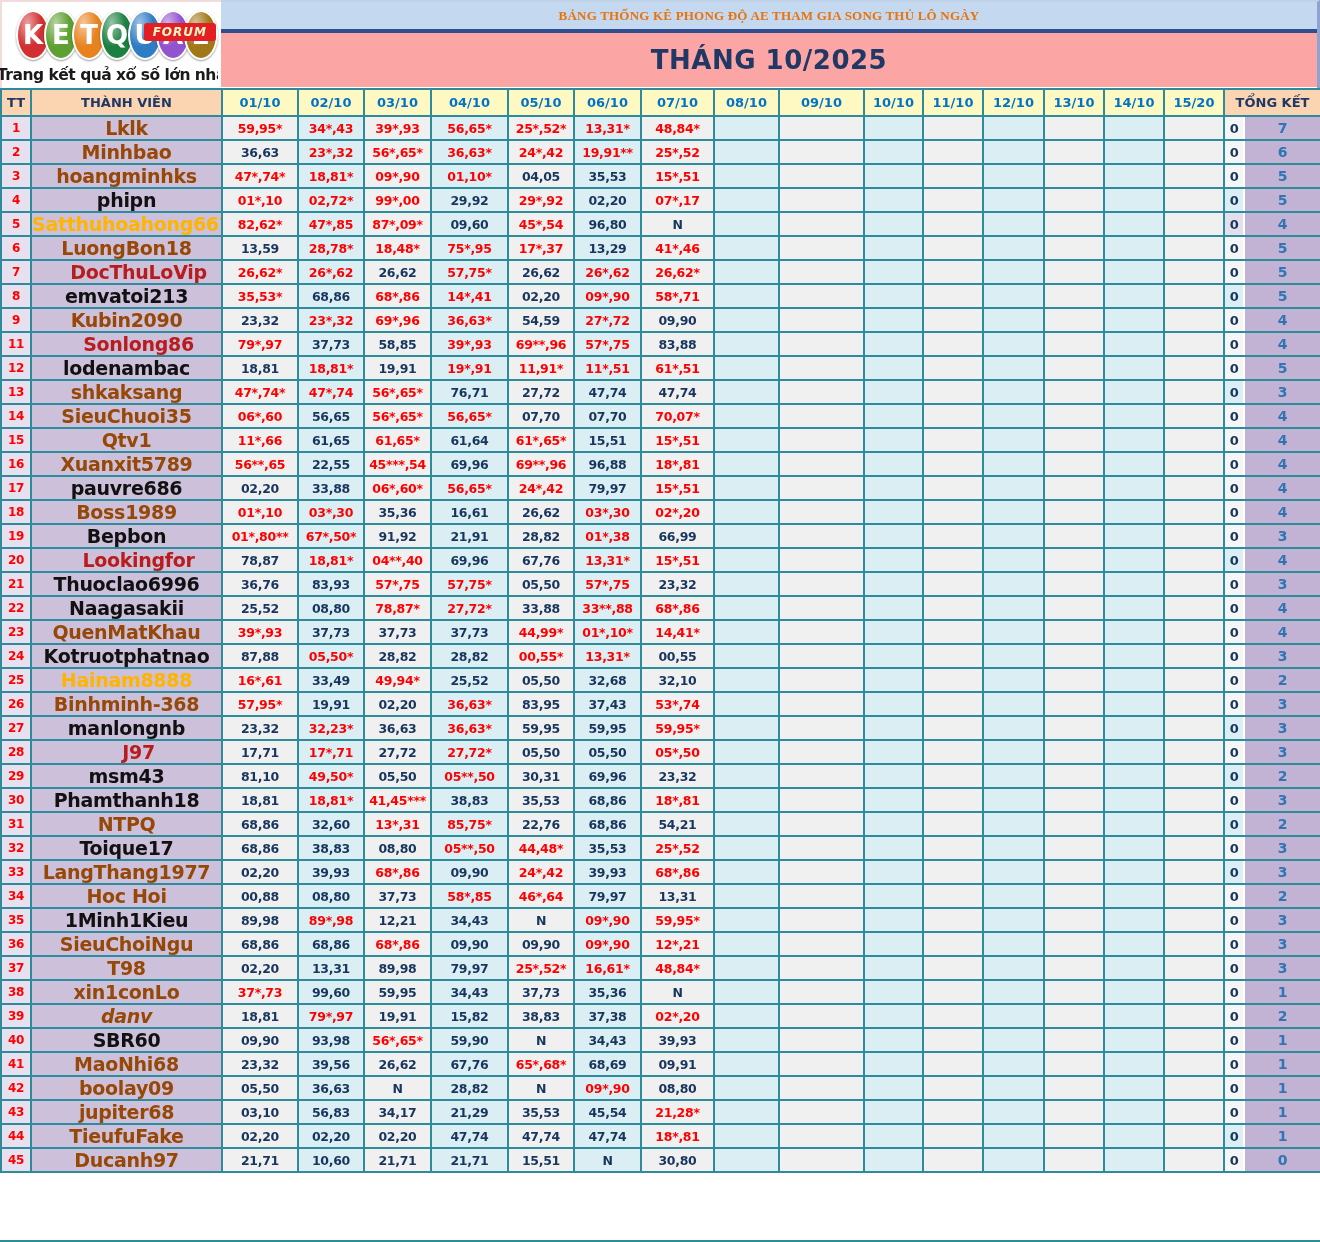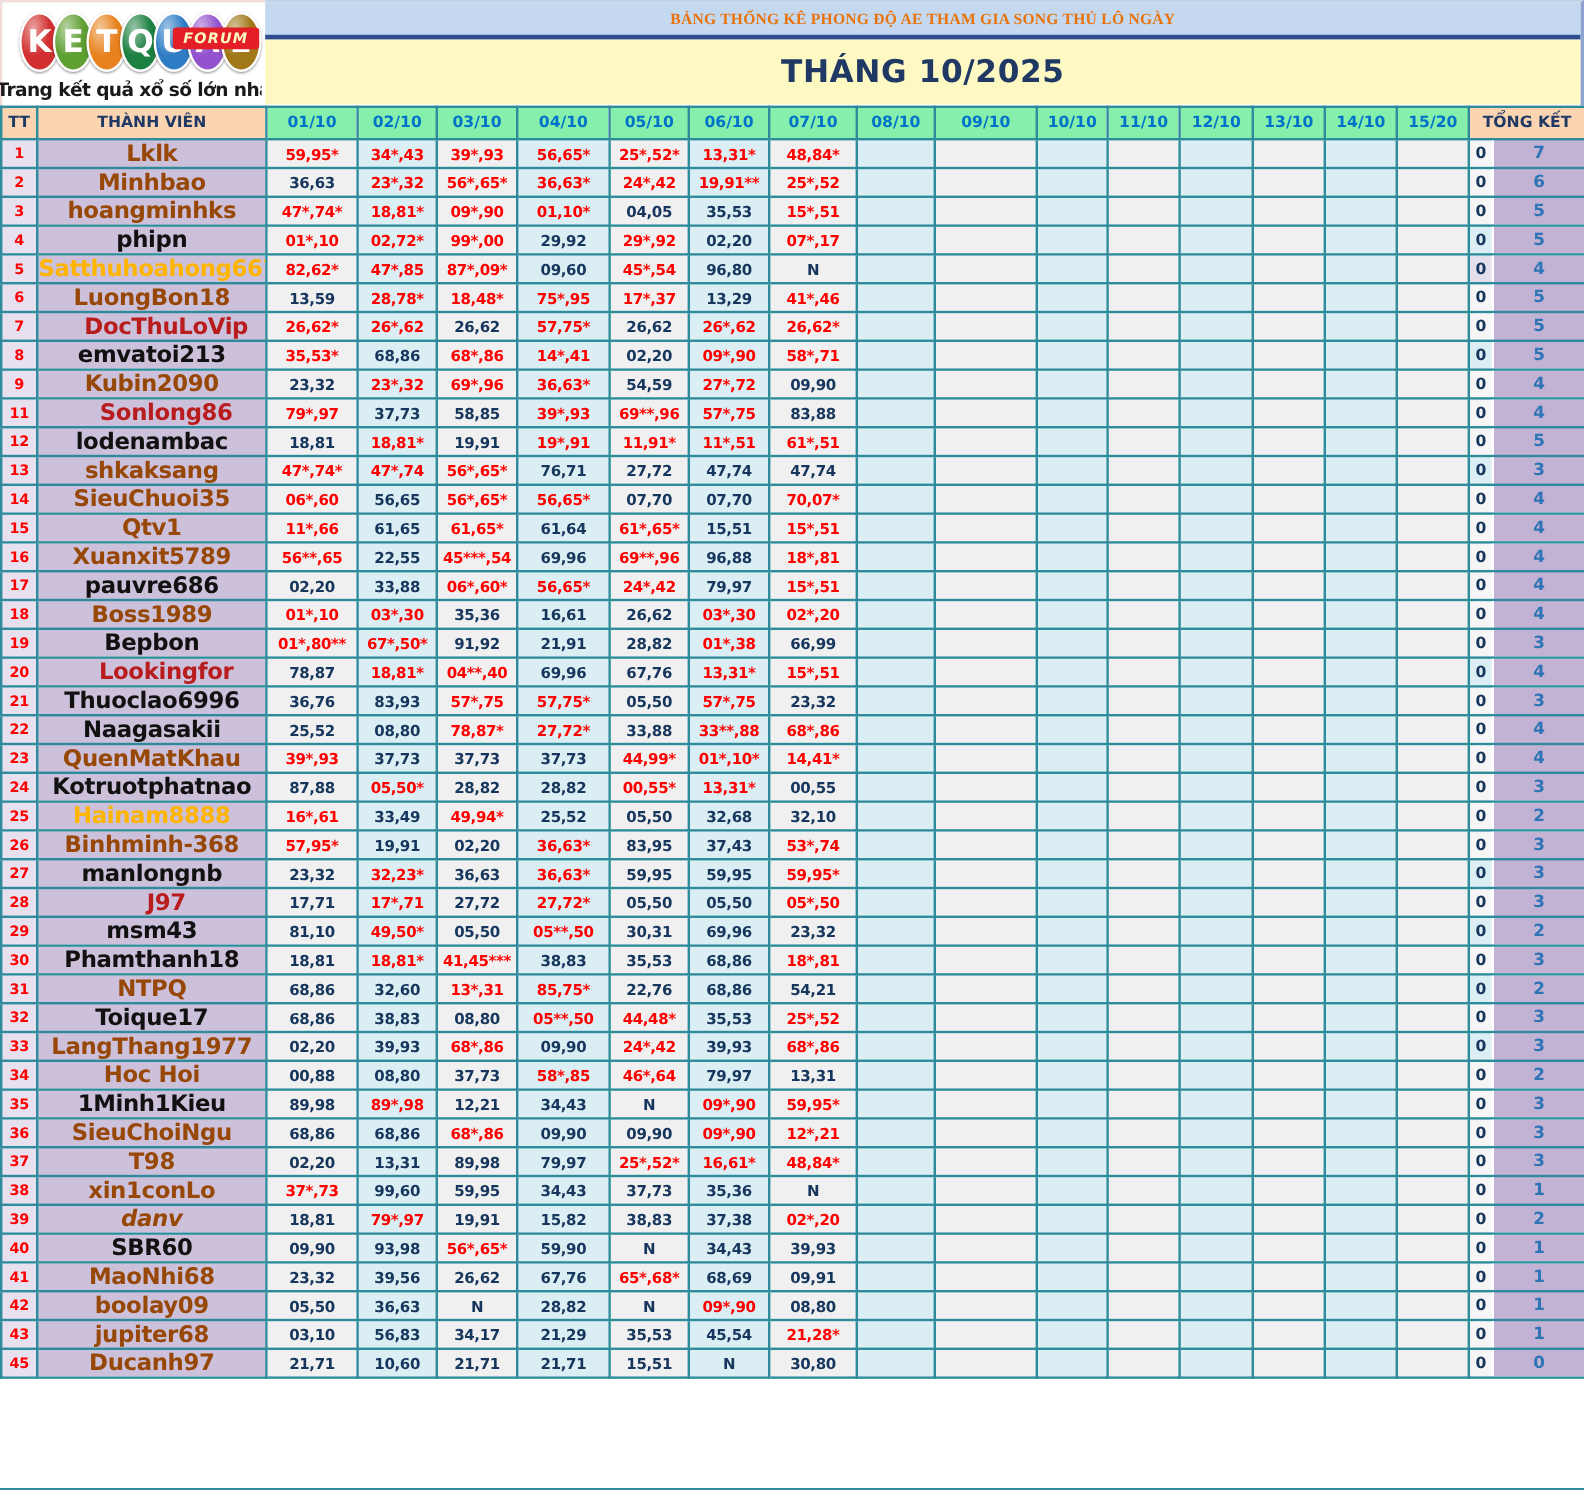--- a/index.html
+++ b/index.html
@@ -18,28 +18,28 @@
   .forum-badge{position:absolute;right:5px;top:21px;background:#E31E24;color:#fef9c3;
                font-weight:bold;font-style:italic;font-size:12px;padding:2px 9px;
                border-radius:3px;letter-spacing:1px;}
   .tagline{position:absolute;left:0;bottom:4px;margin-left:-5px;white-space:nowrap;overflow:hidden;
            width:221px;font-size:15.5px;font-weight:bold;color:#1a1a1a;letter-spacing:-0.5px;}
   .top-right{position:absolute;left:221px;top:0;width:1099px;height:88px;
              border-right:3px solid #8EA3D2;border-top:2px solid #BFD2E8;box-sizing:border-box;}
   .banner{height:27px;background:#C4D8F0;color:#E8730C;font-weight:bold;font-size:13px;
           display:flex;align-items:center;justify-content:center;
           border-bottom:4px solid #2F4E8F;letter-spacing:0.2px;font-family:Liberation Serif, serif;}
-  .title-band{height:54px;background:#fef9c3;color:#1F3864;font-weight:bold;font-size:26px;
+  .title-band{height:54px;background:#fca5a5;color:#1F3864;font-weight:bold;font-size:26px;
               display:flex;align-items:center;justify-content:center;letter-spacing:0.5px;}
   
   table{position:absolute;left:0;top:88px;border-collapse:collapse;table-layout:fixed;
         width:1320px;}
   th,td{border:2px solid #2E8B9C;box-sizing:border-box;overflow:hidden;white-space:nowrap;
         text-align:center;padding:0;}
-  thead th{height:27px;background:#86efac;color:#0073C8;font-size:13px;font-weight:bold;}
+  thead th{height:27px;background:#fef9c3;color:#0073C8;font-size:13px;font-weight:bold;}
   thead th.th-tt,thead th.th-member{background:#FBD5B1;color:#1F3864;}
   thead th.th-tk{background:#FBD5B1;color:#1F3864;}
   tbody td{height:23px;font-weight:bold;font-size:12.5px;letter-spacing:-0.3px;}
   td.tt{background:#E7E0EF;color:#FF0000;font-size:12px;}
   td.member{background:#CCC0DA;font-size:19px;}
   td.val{}
   .c-odd{background:#F0F0F0;}
   .c-even{background:#DAEEF3;}
   .v-r{color:#FF0000;}
   .v-b{color:#17365D;}
@@ -990,20 +990,41 @@
           <td class="val c-even"></td>
           <td class="val c-odd"></td>
           <td class="val c-even"></td>
           <td class="val c-odd"></td>
           <td class="val c-even"></td>
           <td class="val c-odd"></td>
           <td class="tk0">0</td>
           <td class="total">1</td>
         </tr>
         <tr>
+          <td class="tt">44</td>
+          <td class="member m-b">TieufuFake</td>
+          <td class="val c-odd v-b">02,20</td>
+          <td class="val c-even v-b">02,20</td>
+          <td class="val c-odd v-b">02,20</td>
+          <td class="val c-even v-b">47,74</td>
+          <td class="val c-odd v-b">47,74</td>
+          <td class="val c-even v-b">47,74</td>
+          <td class="val c-odd v-r">18*,81</td>
+          <td class="val c-even"></td>
+          <td class="val c-odd"></td>
+          <td class="val c-even"></td>
+          <td class="val c-odd"></td>
+          <td class="val c-even"></td>
+          <td class="val c-odd"></td>
+          <td class="val c-even"></td>
+          <td class="val c-odd"></td>
+          <td class="tk0 z-c">0</td>
+          <td class="total">1</td>
+        </tr>
+        <tr>
           <td class="tt">45</td>
           <td class="member m-b">Ducanh97</td>
           <td class="val c-odd v-b">21,71</td>
           <td class="val c-even v-b">10,60</td>
           <td class="val c-odd v-b">21,71</td>
           <td class="val c-even v-b">21,71</td>
           <td class="val c-odd v-b">15,51</td>
           <td class="val c-even v-b">N</td>
           <td class="val c-odd v-b">30,80</td>
           <td class="val c-even"></td>

